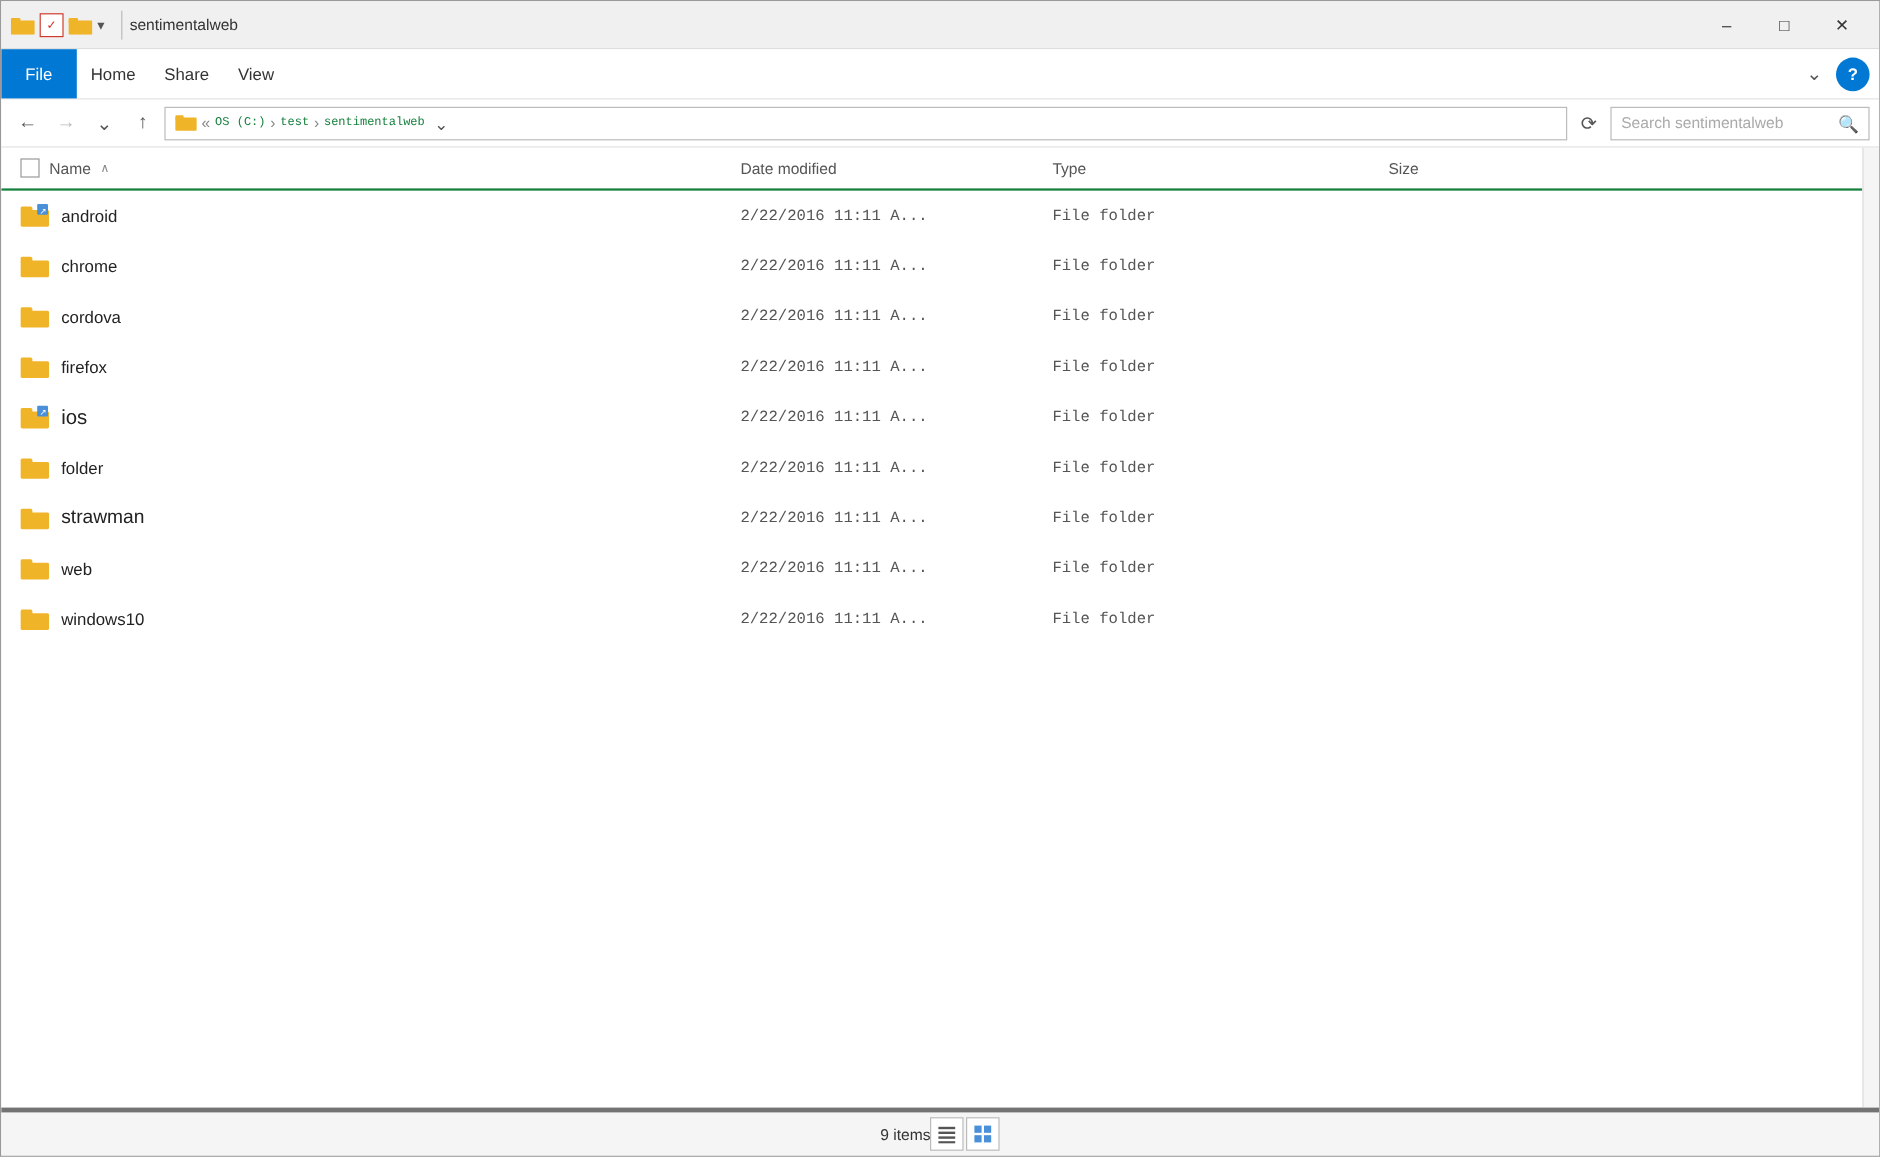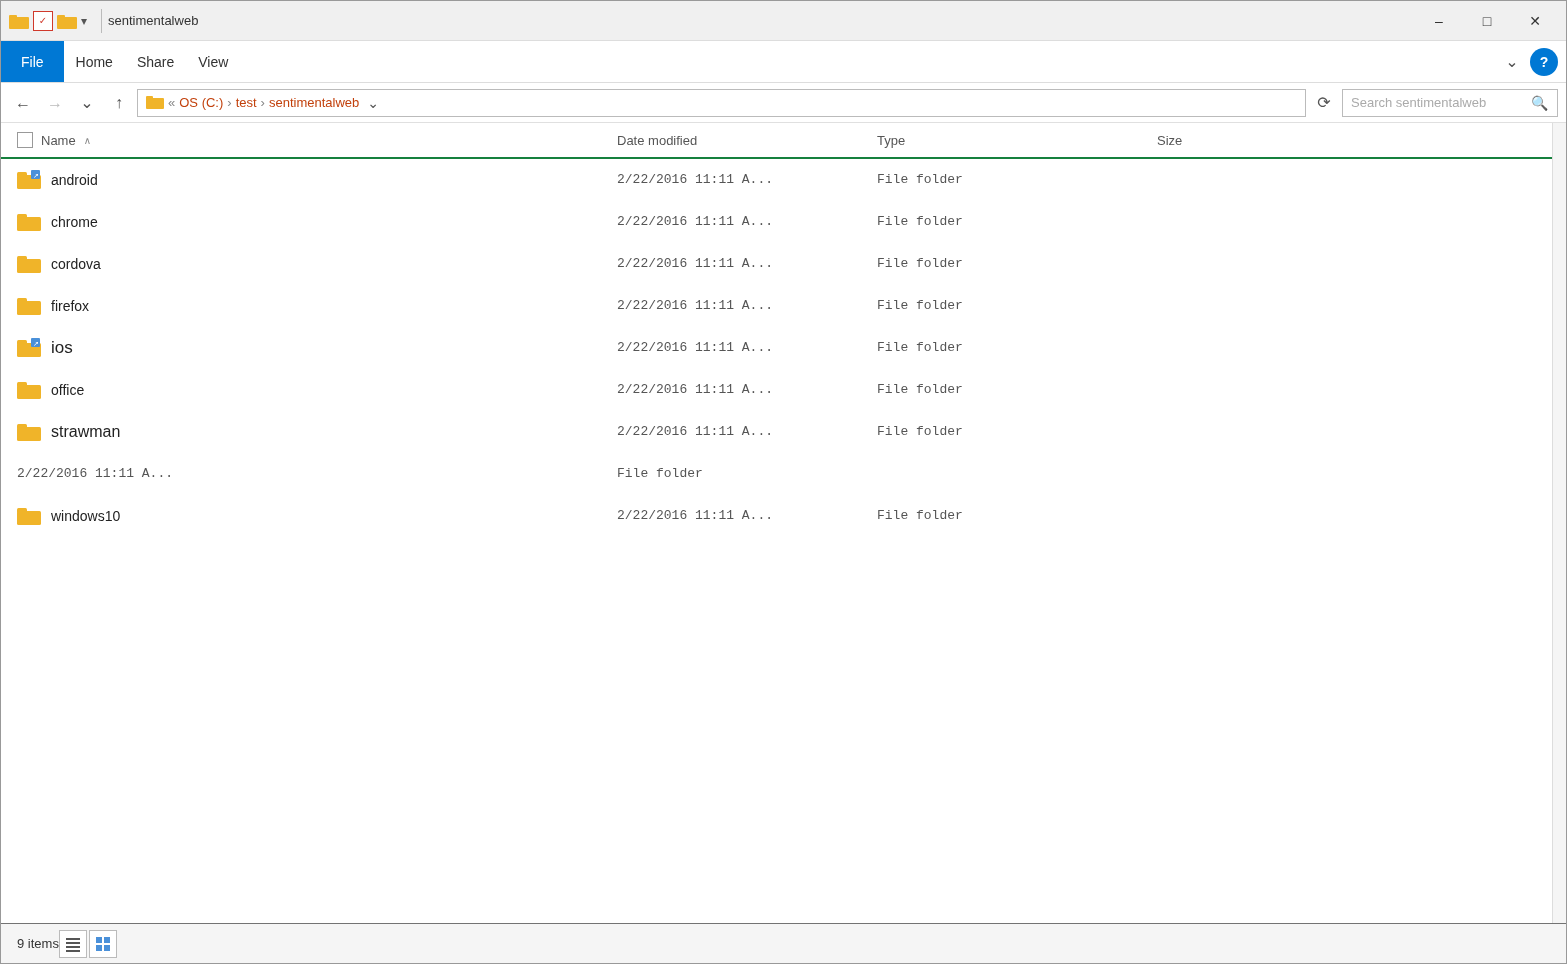--- a/index.html
+++ b/index.html
@@ -168,21 +168,21 @@
       border: 1px solid #bbb;
       display: flex;
       align-items: center;
       padding: 0 8px;
       background: #fff;
       font-size: 13px;
       color: #333;
       gap: 4px;
     }
     .crumb-sep { color: #888; font-size: 13px; }
-    .crumb { color: #c2410c; font-size: 13px; }
+    .crumb { color: #15803d; font-size: 10px; font-family: Liberation Mono, monospace; }
     .address-chevron {
       color: #555;
       font-size: 14px;
       margin-left: 4px;
     }
     .address-refresh {
       width: 28px;
       height: 28px;
       display: flex;
       align-items: center;
@@ -280,26 +280,26 @@
     .file-cell {
       font-size: 13px;
       color: #555;
       font-family: Liberation Mono, monospace;
     }
 
     
     .status-bar {
       height: 40px;
       background: #f5f5f5;
-      border-top: 1px solid #737373;
+      border-top: 4px solid #737373;
       display: flex;
       align-items: center;
       padding: 0 16px;
       flex-shrink: 0;
-      justify-content: flex-start;
+      justify-content: center;
     }
     .status-text {
       font-size: 13px;
       color: #333;
     }
     .view-buttons {
       display: flex;
       gap: 2px;
     }
     .view-btn {
@@ -486,40 +486,48 @@
     <div class="file-cell">File folder</div>
     <div class="file-cell"></div>
   </div>
         <div class="file-row">
     <div class="file-name-cell">
       <svg class="folder-svg" viewBox="0 0 24 20">
         <rect x="0" y="5" width="24" height="14" rx="1.5" fill="#f0b429"></rect>
         <rect x="0" y="2" width="10" height="5" rx="1.5" fill="#f0b429"></rect>
 
       </svg>
-      <span style="font-size:14px;color:#222;">office</span>
+      <span style="font-size:14px;color:#222;">folder</span>
     </div>
     <div class="file-cell">2/22/2016 11:11 A...</div>
     <div class="file-cell">File folder</div>
     <div class="file-cell"></div>
   </div>
         <div class="file-row">
     <div class="file-name-cell">
       <svg class="folder-svg" viewBox="0 0 24 20">
         <rect x="0" y="5" width="24" height="14" rx="1.5" fill="#f0b429"></rect>
         <rect x="0" y="2" width="10" height="5" rx="1.5" fill="#f0b429"></rect>
 
       </svg>
       <span style="font-size:16px;color:#222;">strawman</span>
     </div>
     <div class="file-cell">2/22/2016 11:11 A...</div>
     <div class="file-cell">File folder</div>
     <div class="file-cell"></div>
   </div>
         <div class="file-row">
+    <div class="file-name-cell">
+      <svg class="folder-svg" viewBox="0 0 24 20">
+        <rect x="0" y="5" width="24" height="14" rx="1.5" fill="#f0b429"></rect>
+        <rect x="0" y="2" width="10" height="5" rx="1.5" fill="#f0b429"></rect>
+
+      </svg>
+      <span style="font-size:14px;color:#222;">web</span>
+    </div>
     <div class="file-cell">2/22/2016 11:11 A...</div>
     <div class="file-cell">File folder</div>
     <div class="file-cell"></div>
   </div>
         <div class="file-row">
     <div class="file-name-cell">
       <svg class="folder-svg" viewBox="0 0 24 20">
         <rect x="0" y="5" width="24" height="14" rx="1.5" fill="#f0b429"></rect>
         <rect x="0" y="2" width="10" height="5" rx="1.5" fill="#f0b429"></rect>
 

